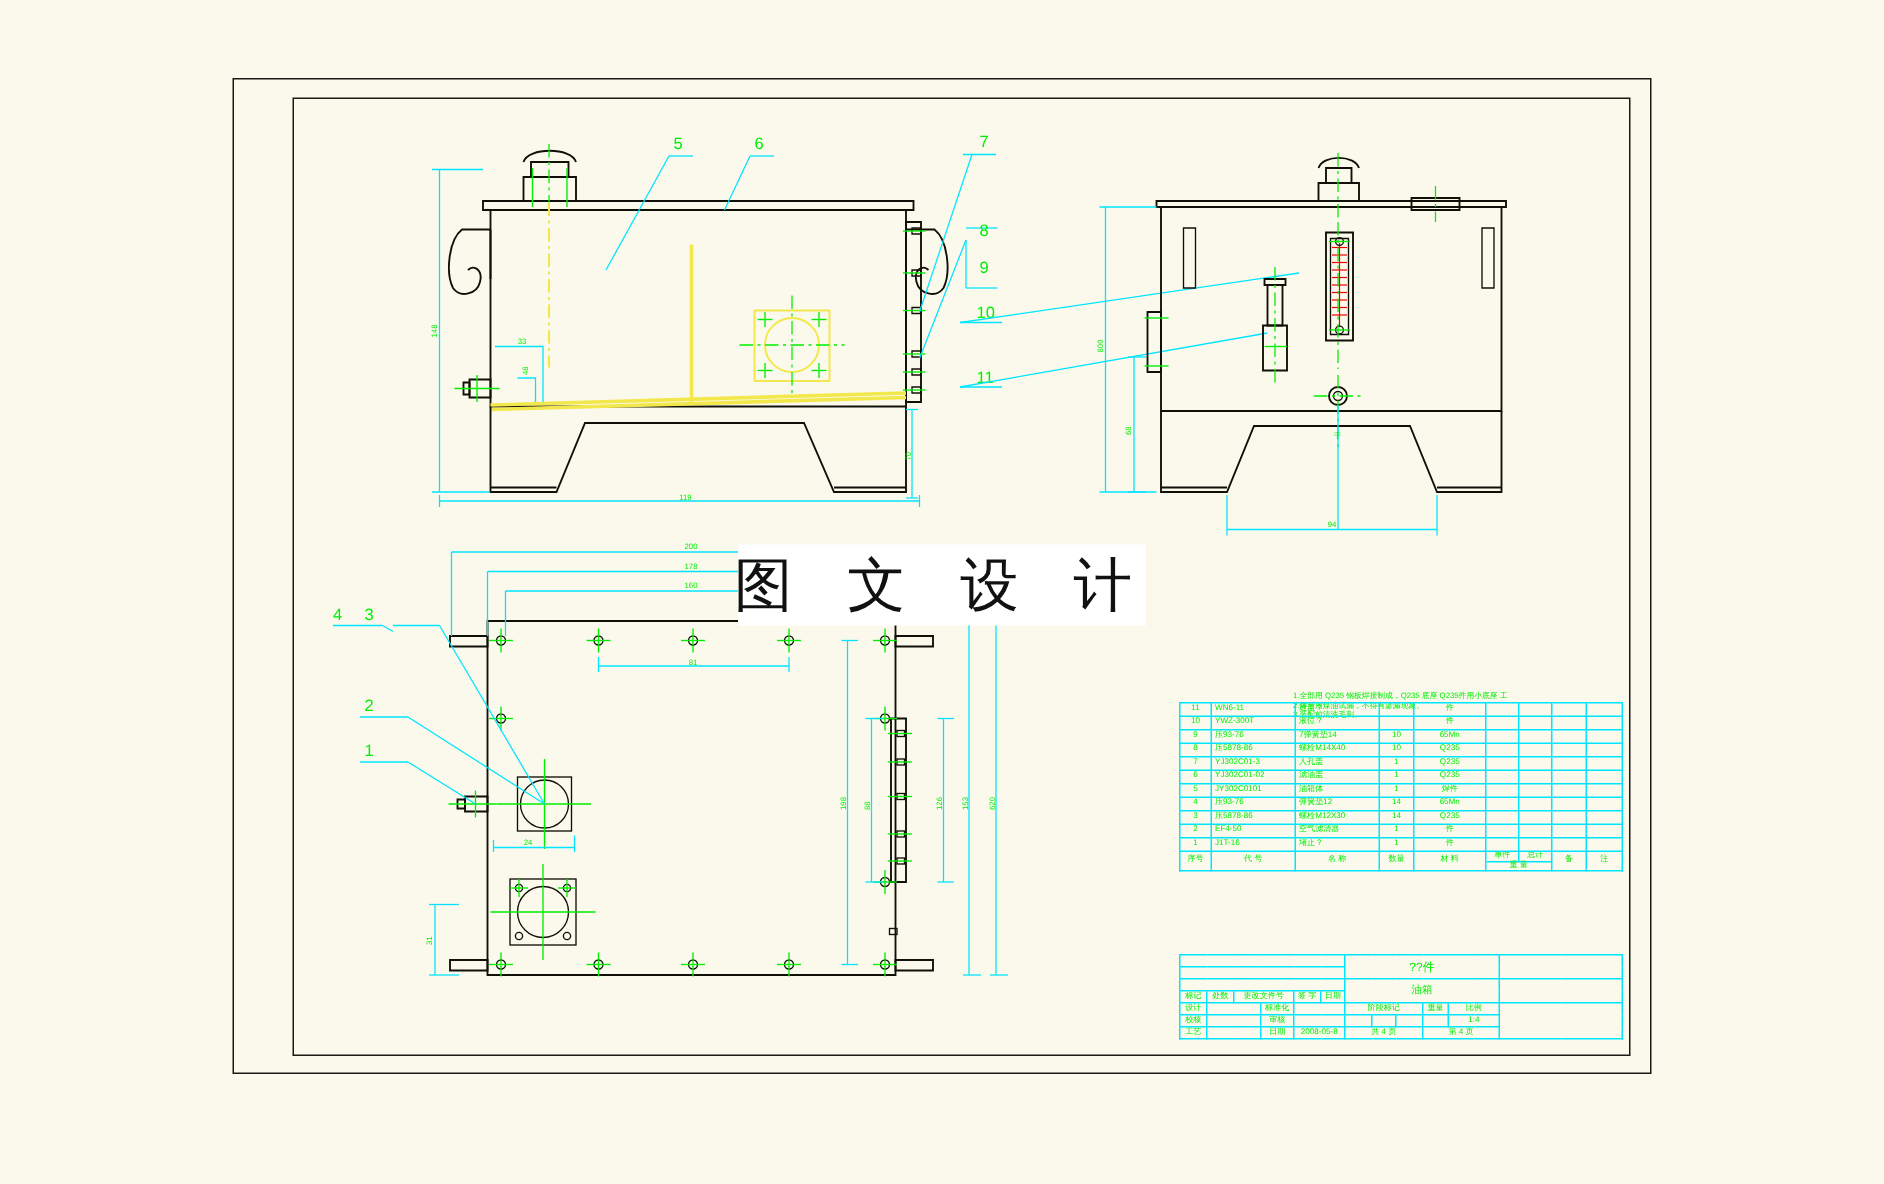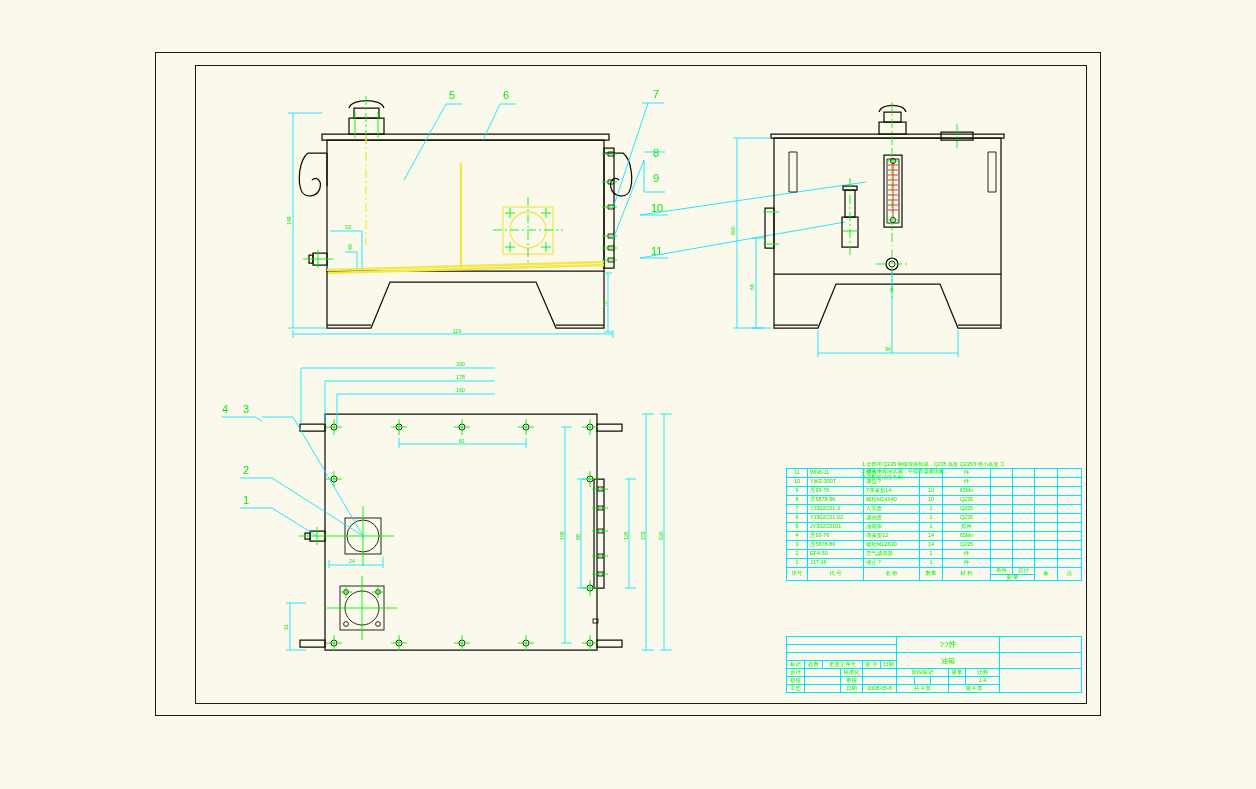--- a/index.html
+++ b/index.html
@@ -434,20 +434,23 @@
         <line x1="240" y1="508" x2="272" y2="508"></line>
         <path d="M272 508 L317 536"></path>
       </g>
       <text class="lbl" x="222" y="413">4</text>
       <text class="lbl" x="243" y="413">3</text>
       <text class="lbl" x="243" y="474">2</text>
       <text class="lbl" x="243" y="504">1</text>
     </g>
   </svg>
 
+  <div id="watermark">
+    <span>图 文 设 计</span>
+  </div>
 
   <div class="notes">
     <div>1.全部用 Q235 钢板焊接制成，Q235 底座 Q235件用小底座 工</div>
     <div>2.焊后用煤油试漏，不得有渗漏现象。</div>
     <div>3.装配前清洗毛刺。</div>
   </div>
 
   <table class="tbl" id="bom">
     <colgroup>
       <col style="width:21px">

